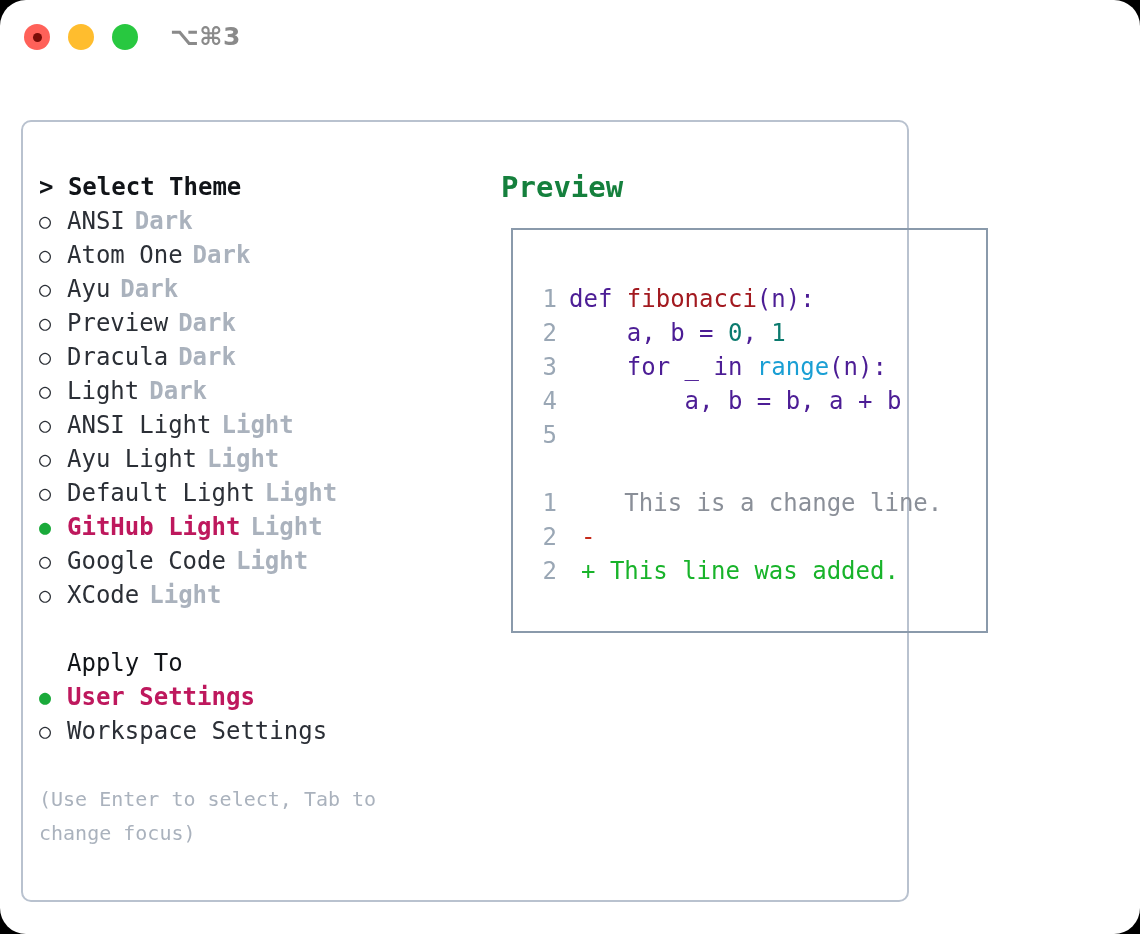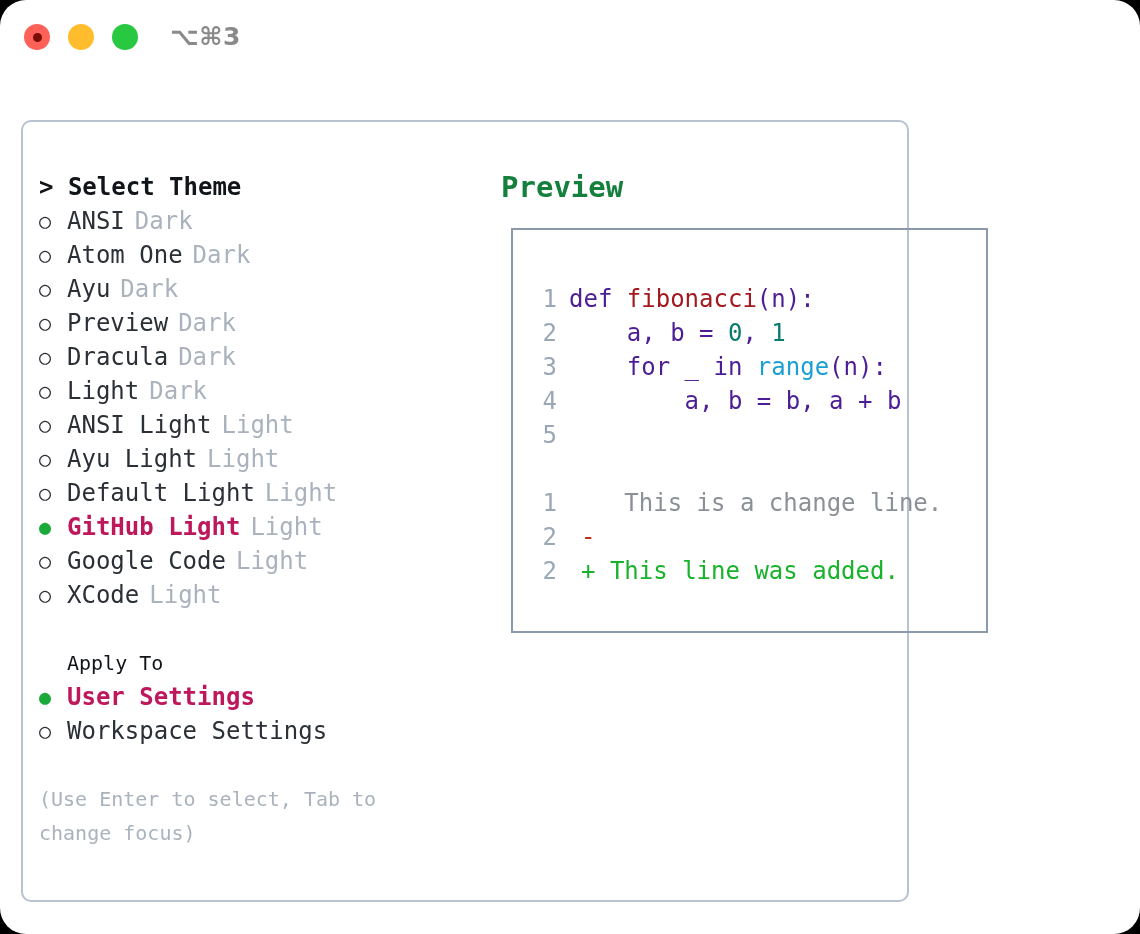--- a/index.html
+++ b/index.html
@@ -93,21 +93,21 @@
   
   .section-head {
     font-size: 24px;
     font-weight: bold;
     color: #111418;
     white-space: pre;
     line-height: 34px;
     height: 34px;
   }
   .subsection-head {
-    font-size: 20px;
+    font-size: 24px;
     color: #111418;
     white-space: pre;
     line-height: 34px;
     height: 34px;
     padding-left: 28px;
   }
 
   .opt-row {
     height: 34px;
     line-height: 34px;
@@ -123,20 +123,21 @@
     font-size: 20px;
     color: #2b2f36;
     line-height: 34px;
   }
   .opt-row.selected .marker { color: #1aaa3a; }
   .opt-row.selected .opt-label { color: #be185d; font-weight: bold; }
   .opt-label { color: #2b2f36; }
   .opt-badge {
     color: #aab2bd;
     margin-left: 10px;
+    font-weight: bold;
   }
 
   .spacer-sm { height: 34px; }
 
   .hint {
     font-size: 20px;
     color: #aab2bd;
     line-height: 34px;
     width: 400px;
     white-space: pre-wrap;

